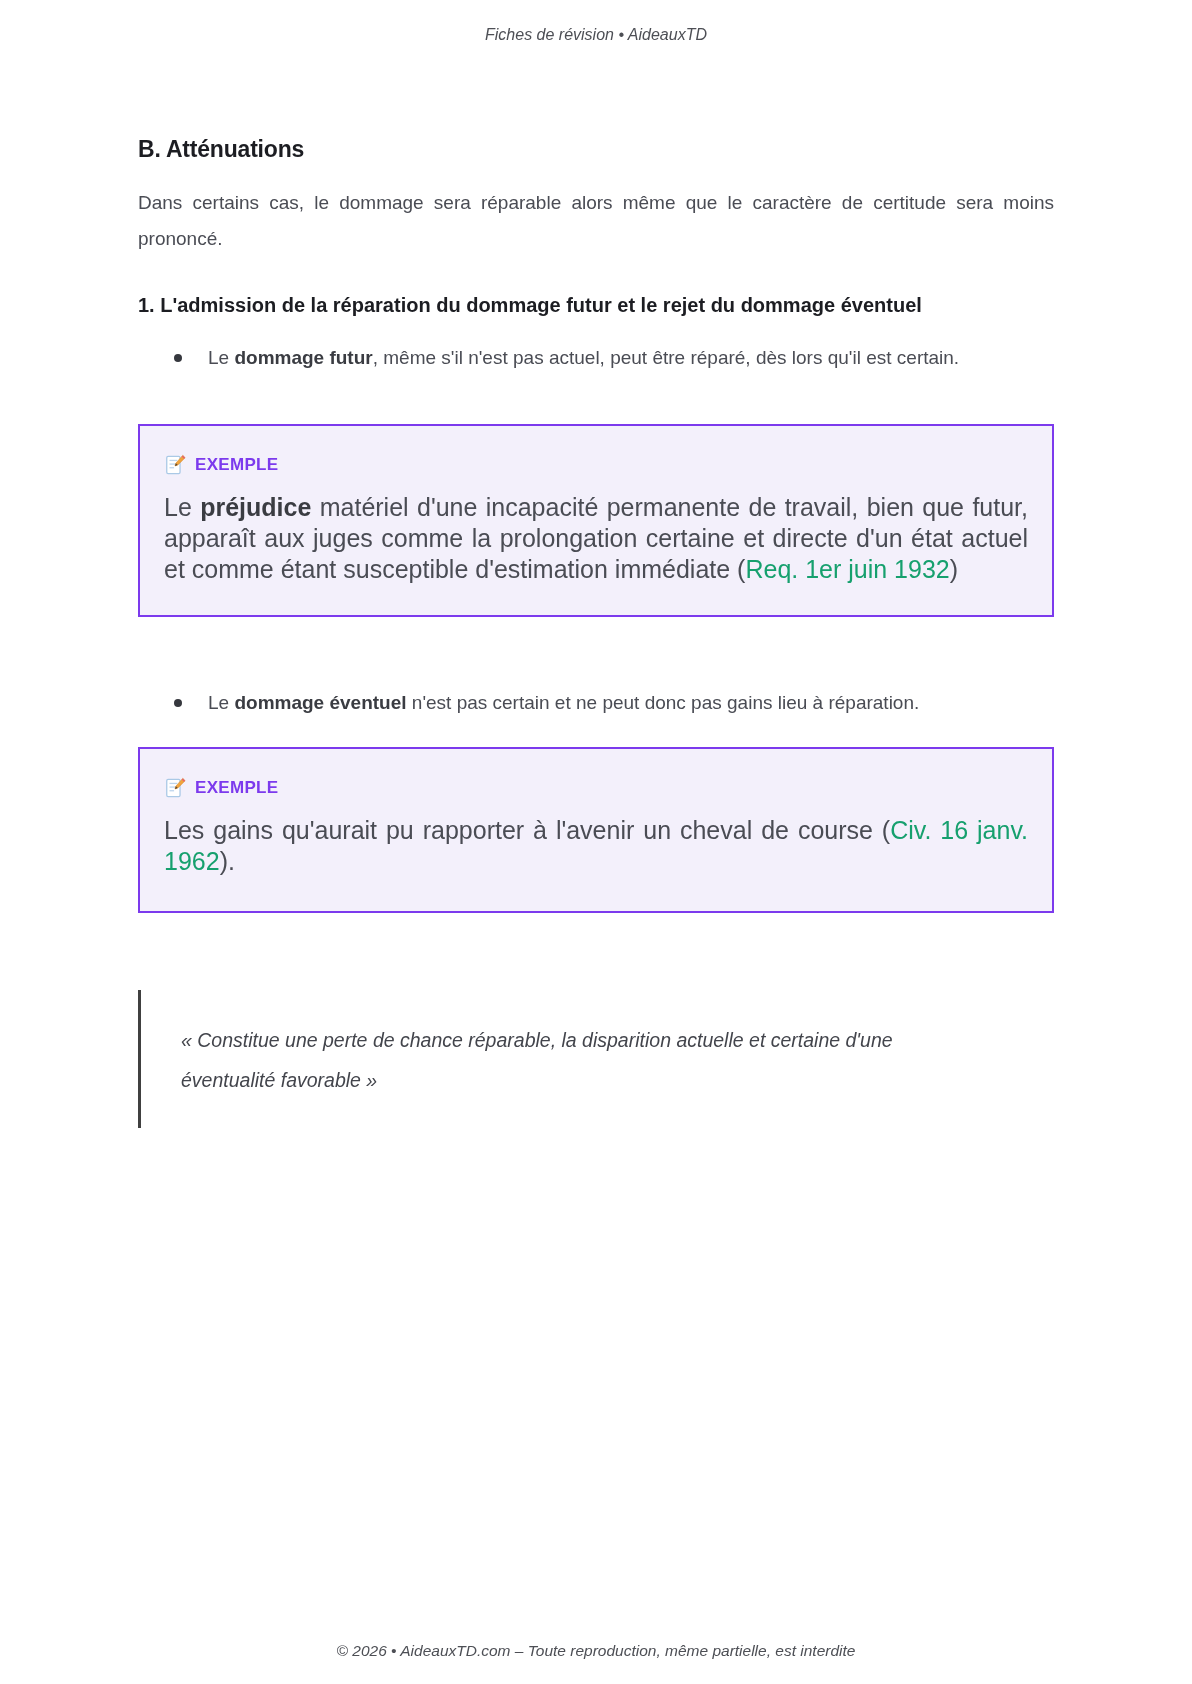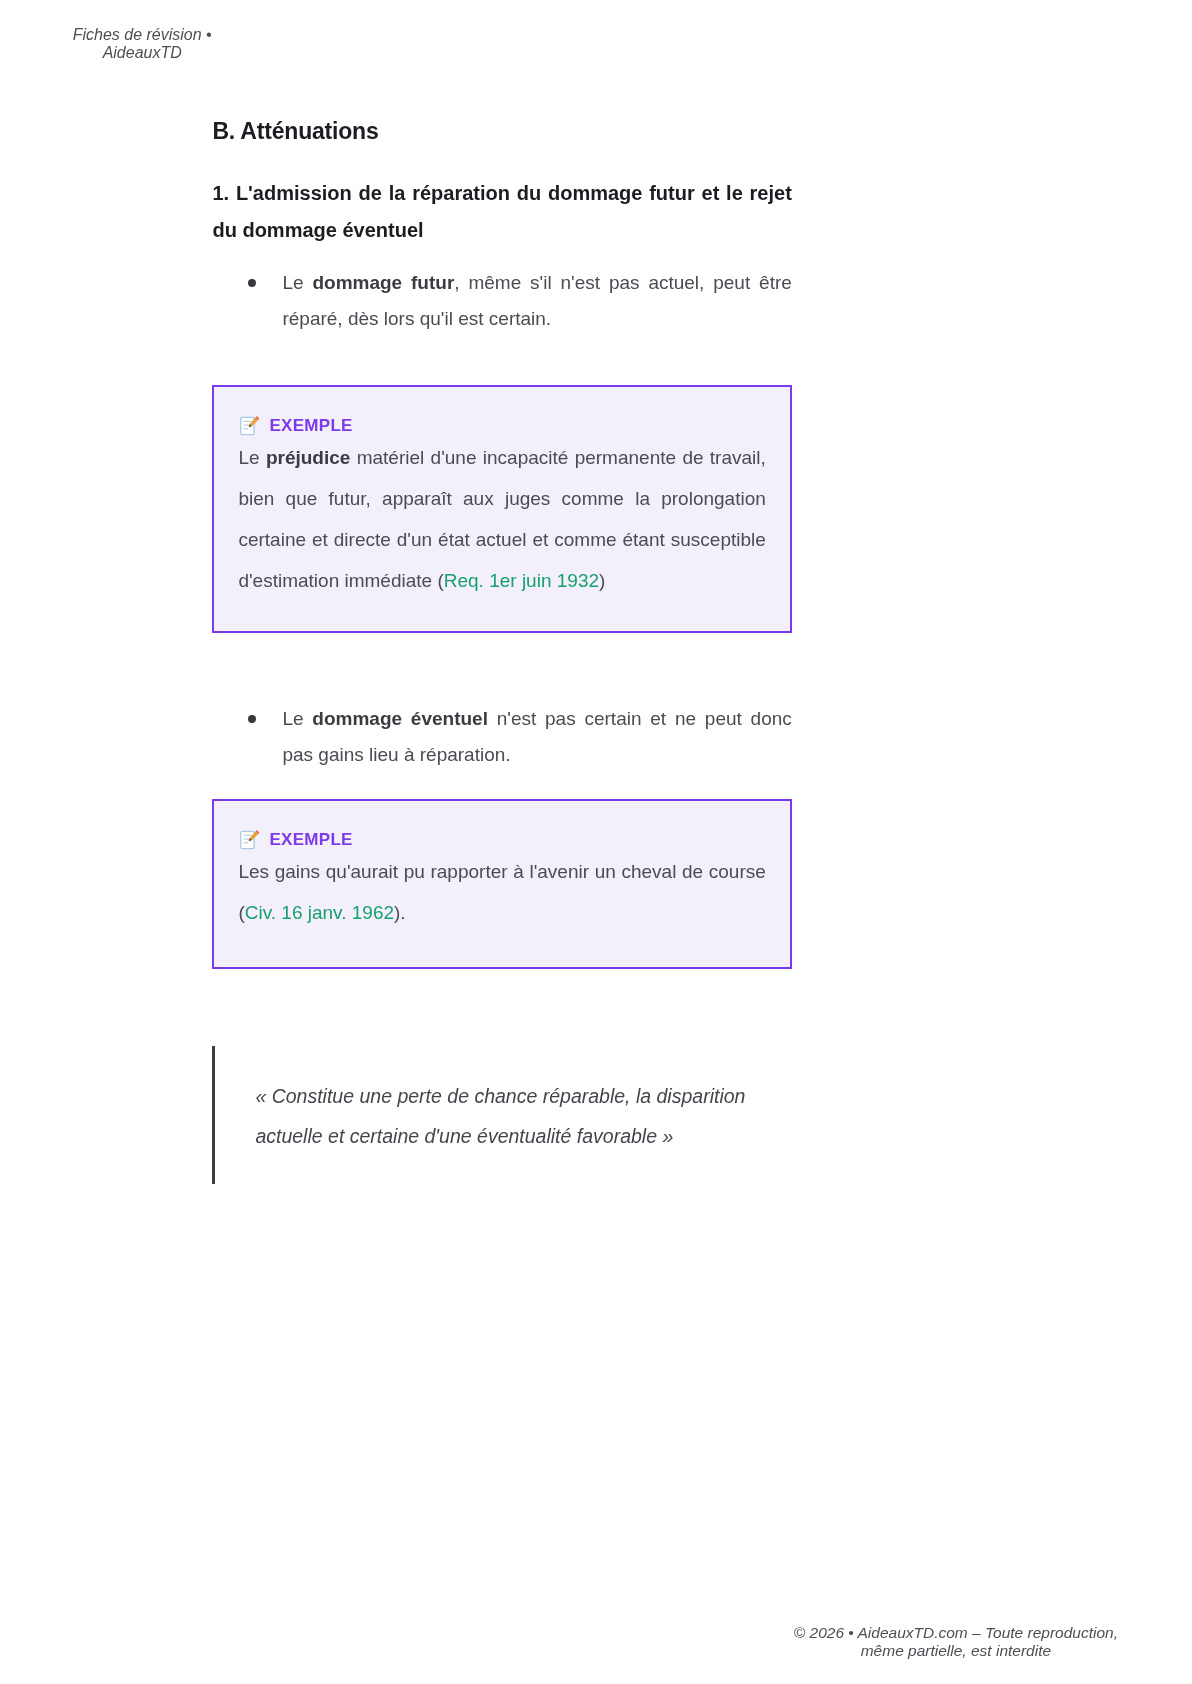--- a/index.html
+++ b/index.html
@@ -6,20 +6,21 @@
   html, body { background: #ffffff; }
   body { font-family: "Liberation Sans", sans-serif; }
 
   .page {
     position: relative;
     width: 1048px;
     height: 1684px;
     margin: 0 auto;
     background: #ffffff;
     display: flex;
+    flex-direction: column;
     overflow: hidden;
     padding-top: 26px;
     padding-bottom: 24px;
   }
 
   .page-header {
     text-align: center;
     font-style: italic;
     font-size: 16px;
     color: #4d4f55;
@@ -93,22 +94,23 @@
   }
   .memo-icon { display: inline-flex; }
   .example-label {
     color: #7c3aed;
     font-weight: 700;
     font-size: 17px;
     letter-spacing: 0.3px;
   }
 
   .example-text {
-    font-size: 19px;
-    line-height: 41px;
+    margin-top: 16px;
+    font-size: 25px;
+    line-height: 31px;
     color: #4a4c54;
     text-align: justify;
   }
   .citation-link {
     color: #16a06e;
     cursor: pointer;
     text-decoration: none;
   }
 
   .spacer-bullet2 { height: 52px; }
@@ -151,20 +153,21 @@
 <body>
 
 <div class="page">
 
   <div class="page-header">Fiches de révision • AideauxTD</div>
 
   <div class="content">
 
     <h2 class="section-title">B. Atténuations</h2>
 
+    <p class="intro">Dans certains cas, le dommage sera réparable alors même que le caractère de certitude sera moins prononcé.</p>
 
     <h3 class="sub-title">1. L'admission de la réparation du dommage futur et le rejet du dommage éventuel</h3>
 
     <ul class="bullets">
       <li class="bullet">
         <span class="dot"></span><span>Le </span><strong>dommage futur</strong><span>, même s'il n'est pas actuel, peut être réparé, dès lors qu'il est certain.</span>
       </li>
     </ul>
 
     <div class="example-box">

